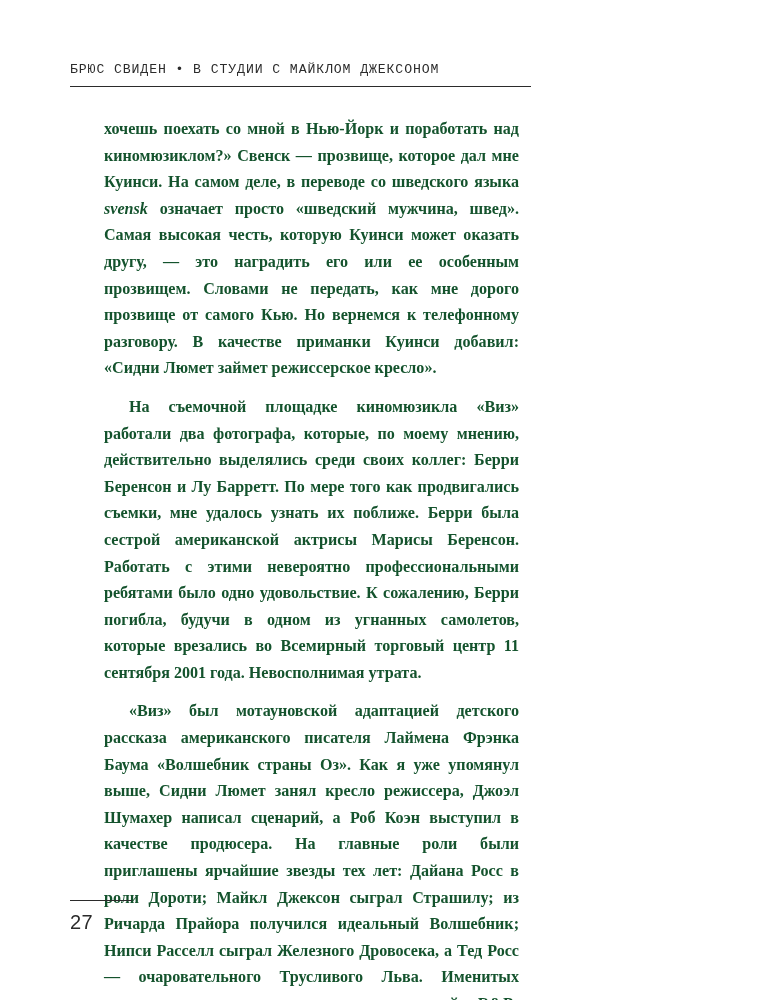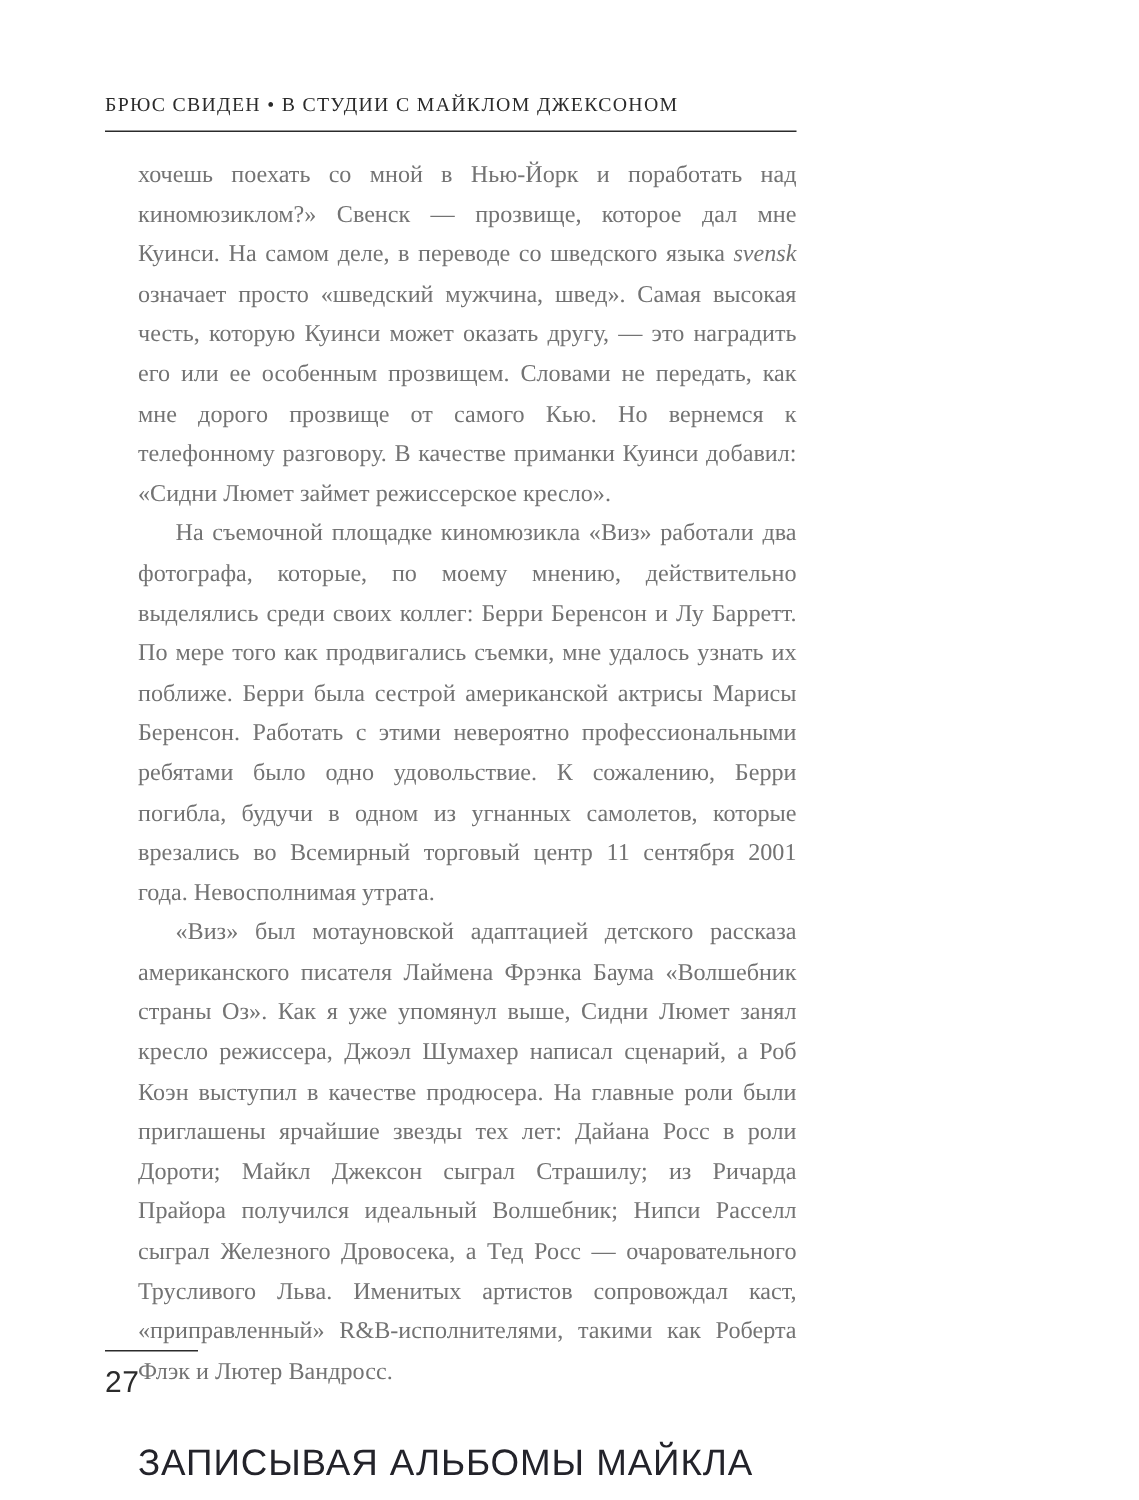--- a/index.html
+++ b/index.html
@@ -24,21 +24,21 @@
   }
 
   
   .running-head {
     position: absolute;
     left: 70px;
     top: 62px;
     width: 461px;
   }
   .running-head-text {
-    font-family: Liberation Serif, serif;
+    font-family: Liberation Mono, monospace;
     font-size: 13.2px;
     letter-spacing: 0.88px;
     color: #2b2b2b;
     text-transform: uppercase;
     white-space: nowrap;
     font-weight: 400;
   }
   .running-head-rule {
     margin-top: 9px;
     height: 1px;
@@ -48,28 +48,28 @@
 
   
   .column {
     position: absolute;
     left: 92px;
     top: 104px;
     width: 439px;
   }
 
   p.body-par {
-    margin: 0;
+    margin: 12px;
     font-size: 16.1px;
     line-height: 26.6px;
     text-align: justify;
     text-justify: inter-word;
     hyphens: manual;
-    color: #737373;
-    font-weight: 400;
+    color: #14532d;
+    font-weight: 700;
   }
   p.body-par.indent {
     text-indent: 25px;
   }
   p.body-par + p.body-par {
     margin-top: 0;
   }
   .it {
     font-style: italic;
   }

